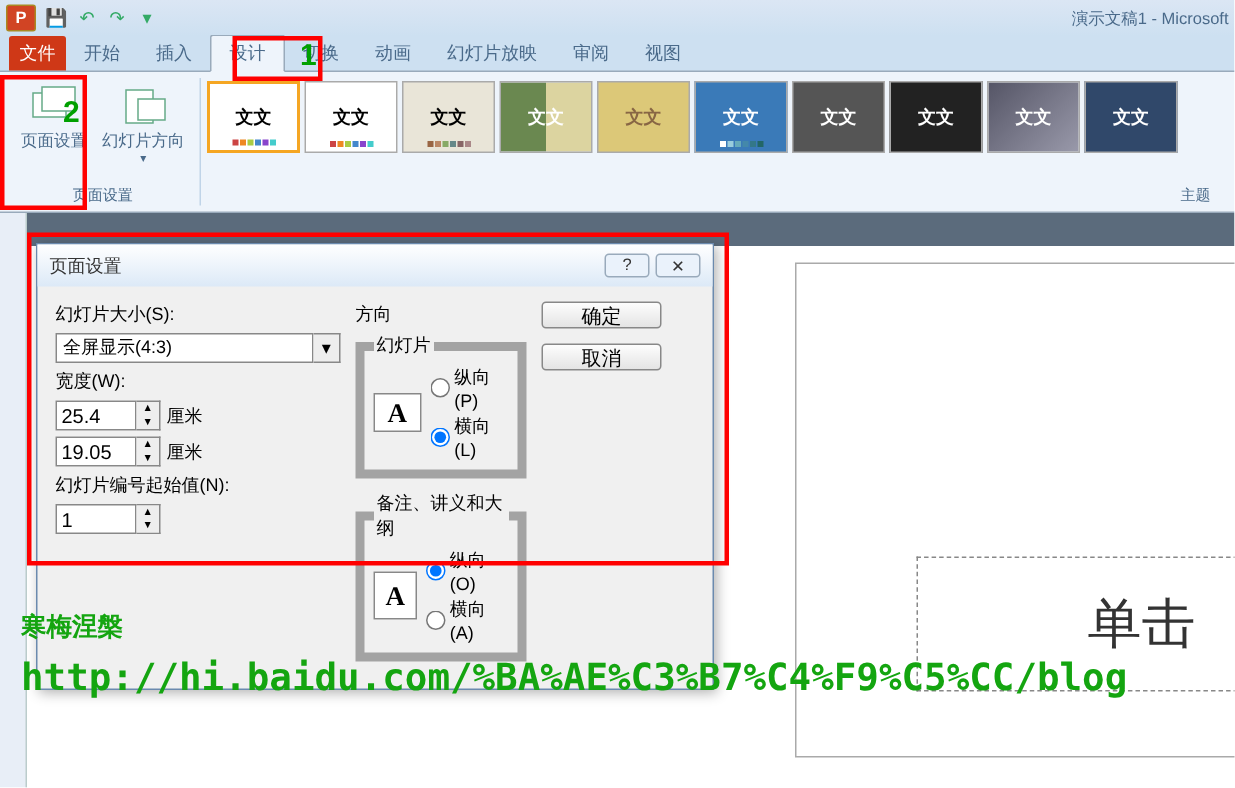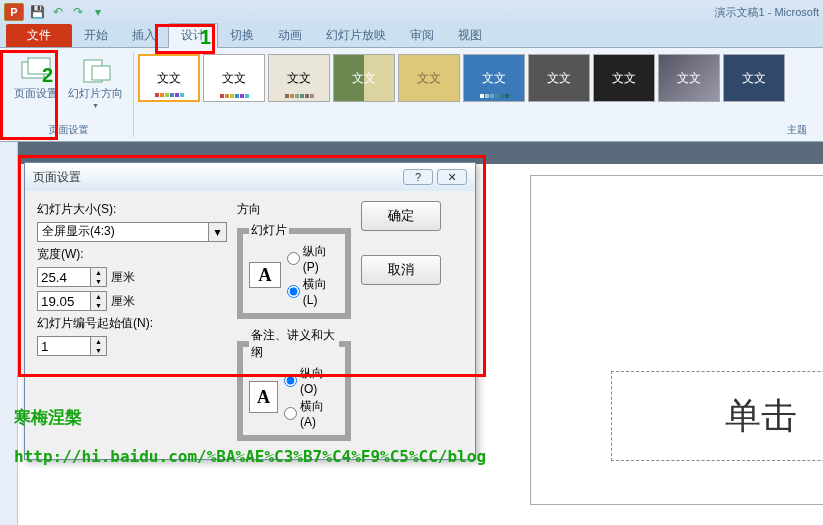--- a/index.html
+++ b/index.html
@@ -7,33 +7,33 @@
 
 
 .titlebar { height: 24px; background: linear-gradient(#dbe6f4, #cde0f1); display: flex; align-items: center; padding: 0 4px; font-size: 11px; }
 .p-icon { width: 20px; height: 18px; background: #d14424; border-radius: 2px; color: #fff; display: flex; align-items: center; justify-content: center; font-weight: bold; font-size: 11px; border: 1px solid #a82; }
 .qat { display: flex; align-items: center; gap: 4px; margin-left: 6px; }
 .qat-icon { width: 16px; height: 16px; display: flex; align-items: center; justify-content: center; color: #3a6; font-size: 12px; }
 .title-text { margin-left: auto; color: #4a6a8a; }
 
 
 .tabs { height: 24px; background: #cde0f1; display: flex; align-items: flex-end; padding-left: 6px; border-bottom: 1px solid #9ab; }
-.file-tab { background: #cf3817; color: #fff; padding: 3px 21px; font-size: 12px; border-radius: 2px 2px 0 0; }
+.file-tab { background: #cf3817; color: #fff; padding: 3px 7px; font-size: 12px; border-radius: 2px 2px 0 0; }
 .tab { padding: 3px 12px; font-size: 12px; color: #4a6a8a; cursor: pointer; }
 .tab.active { background: #eef4fb; border: 1px solid #9ab; border-bottom: 1px solid #eef4fb; border-radius: 2px 2px 0 0; margin-bottom: -1px; position: relative; }
 
 
 .ribbon { height: 94px; background: #eef4fb; display: flex; padding: 4px; border-bottom: 1px solid #9ab; }
 .rgrp { display: flex; flex-direction: column; align-items: center; margin-right: 2px; border-right: 1px solid #c0d4e8; padding: 2px 6px 0; }
 .rgrp-label { font-size: 10px; color: #4a6a8a; margin-top: auto; }
 .rbtn { display: flex; flex-direction: column; align-items: center; font-size: 11px; color: #4a6a8a; padding: 2px 4px; cursor: pointer; }
 .rbtn svg { margin-bottom: 2px; }
 .row-btns { display: flex; gap: 2px; }
 
-.theme-gallery { display: flex; gap: 3px; padding: 2px; flex: 1; overflow: hidden; }
+.theme-gallery { display: flex; gap: 3px; padding: 2px; flex: 1; overflow: hidden; font-weight: bold; }
 .theme { width: 62px; height: 48px; border: 1px solid #aaa; background: #fff; display: flex; flex-direction: column; align-items: center; justify-content: center; font-size: 12px; cursor: pointer; position: relative; }
 .theme.sel { border: 2px solid #f5a623; }
 .theme .dots { position: absolute; bottom: 3px; display: flex; gap: 1px; }
 .theme .dots span { width: 4px; height: 4px; }
 
 
 .dialog { position: absolute; left: 24px; top: 162px; width: 452px; background: #f0f0f0; border: 1px solid #6b8aae; box-shadow: 2px 2px 8px rgba(0,0,0,.3); font-size: 12px; }
 .dlg-title { height: 28px; background: linear-gradient(#fff, #dce9f7); display: flex; align-items: center; padding: 0 8px; color: #333; }
 .dlg-title .right { margin-left: auto; display: flex; gap: 4px; }
 .dlg-title .btn { width: 30px; height: 16px; border: 1px solid #9ab; border-radius: 3px; background: #eaf2fb; display: flex; align-items: center; justify-content: center; font-size: 11px; cursor: pointer; }
@@ -49,30 +49,30 @@
 .spin input { width: 54px; height: 20px; border: 1px solid #888; padding: 0 3px; text-align: left; }
 .spin .arrows { width: 16px; height: 20px; border: 1px solid #888; border-left: none; display: flex; flex-direction: column; }
 .spin .arrows div { flex: 1; display: flex; align-items: center; justify-content: center; font-size: 7px; background: #eee; cursor: pointer; }
 .unit { margin-left: 4px; }
 fieldset { border: 6px solid #a3a3a3; padding: 4px 6px 6px; margin-bottom: 4px; }
 fieldset legend { font-size: 12px; padding: 0 2px; }
 .orient-row { display: flex; align-items: center; gap: 6px; }
 .orient-icon { width: 30px; height: 32px; border: 1px solid #888; background: #fff; display: flex; align-items: center; justify-content: center; font-family: serif; font-size: 18px; font-weight: bold; }
 .radios { display: flex; flex-direction: column; gap: 2px; }
 .radios label { display: flex; align-items: center; gap: 3px; }
-.dlg-btn { height: 30px; border: 1px solid #888; border-radius: 3px; background: linear-gradient(#fdfdfd, #e4e4e4); margin-bottom: 20px; cursor: pointer; }
+.dlg-btn { height: 18px; border: 1px solid #888; border-radius: 3px; background: linear-gradient(#fdfdfd, #e4e4e4); margin-bottom: 6px; cursor: pointer; }
 
 
 .redbox { position: absolute; border: 3px solid red; pointer-events: none; }
 .anno { position: absolute; font-family: Arial; font-weight: bold; font-size: 20px; pointer-events: none; }
 .a1 { color: #00a000; }
 .a2 { color: #00a000; }
 .watermark { position: absolute; color: #14a510; font-family: "SimHei", monospace; font-weight: bold; }
 .wm-name { left: 14px; top: 406px; font-size: 17px; }
-.wm-url { left: 14px; top: 446px; font-size: 16px; width: 770px; word-break: break-all; line-height: 1.4; }
+.wm-url { left: 14px; top: 434px; font-size: 25px; width: 770px; word-break: break-all; line-height: 1.4; }
 
 
 .slidepane { position: absolute; left: 500px; top: 165px; right: 0; bottom: 0; background: #fff; }
 .slide-outer { position: absolute; left: 30px; top: 10px; width: 400px; height: 330px; border: 1px solid #aaa; background: #fff; }
 .placeholder { position: absolute; left: 80px; top: 195px; width: 300px; height: 90px; border: 1px dashed #888; display: flex; align-items: center; justify-content: center; font-size: 36px; color: #333; font-family: "SimSun"; }
 .dark-strip { position: absolute; left: 0; top: 142px; right: 0; height: 22px; background: #5b6b7c; }
 .thumb-col { position: absolute; left: 0; top: 142px; width: 18px; bottom: 0; background: #e8eef7; border-right: 1px solid #bcc; }
 
 </style>
 </head>

